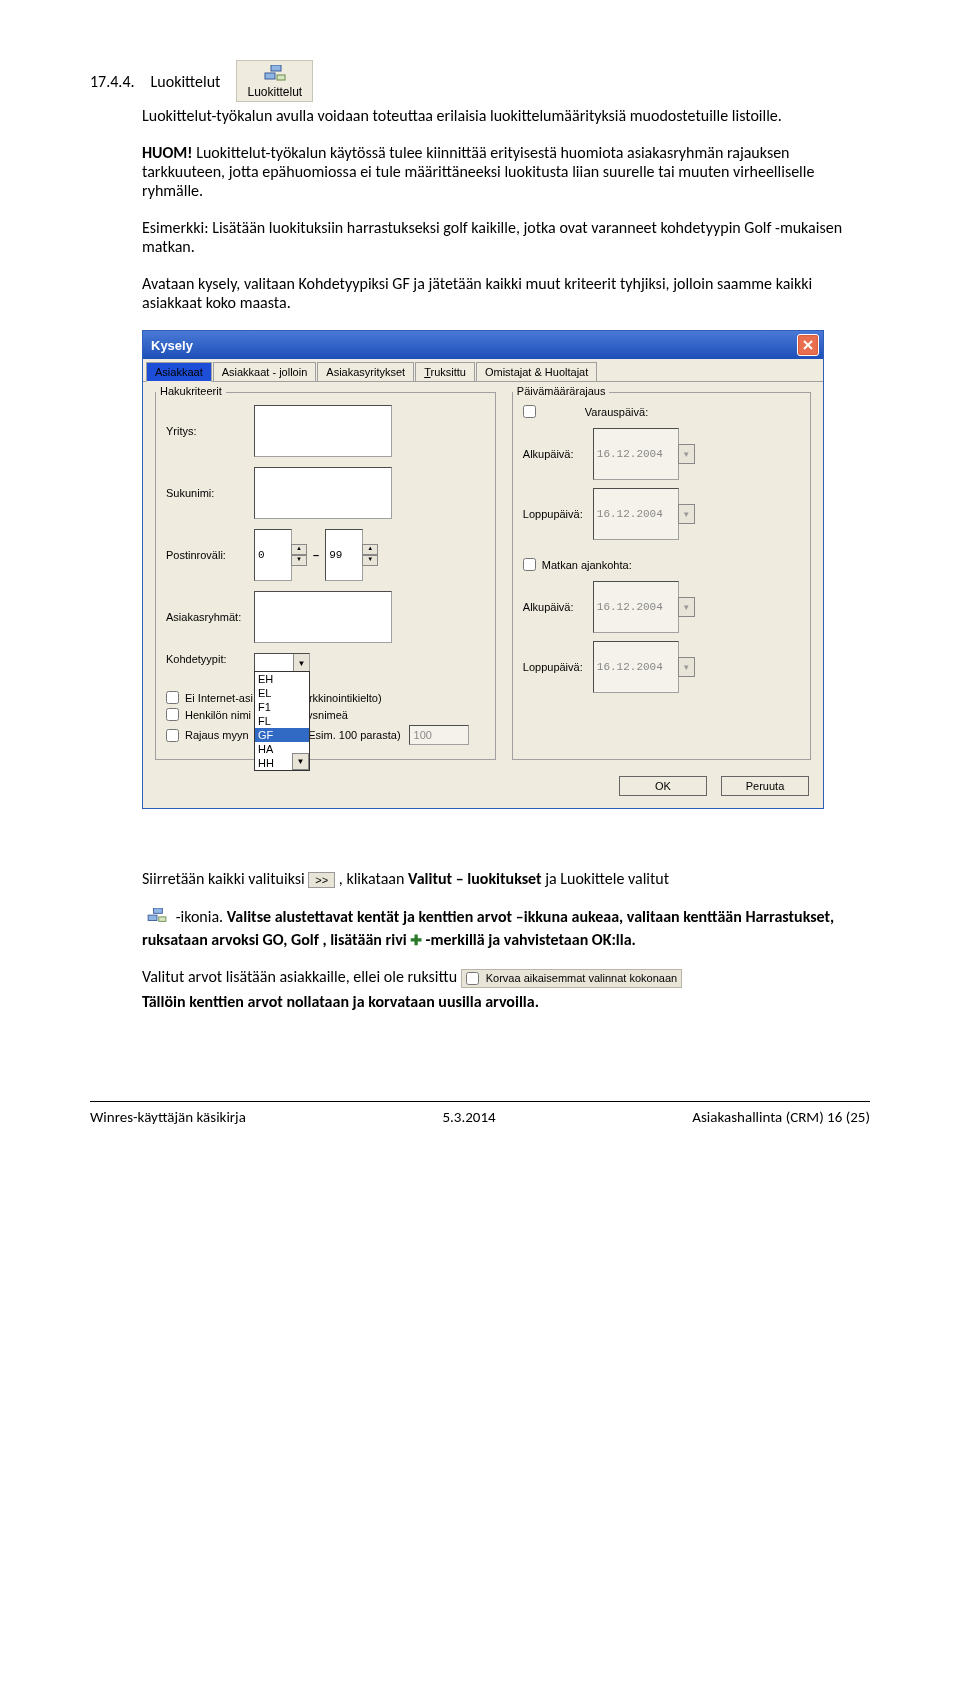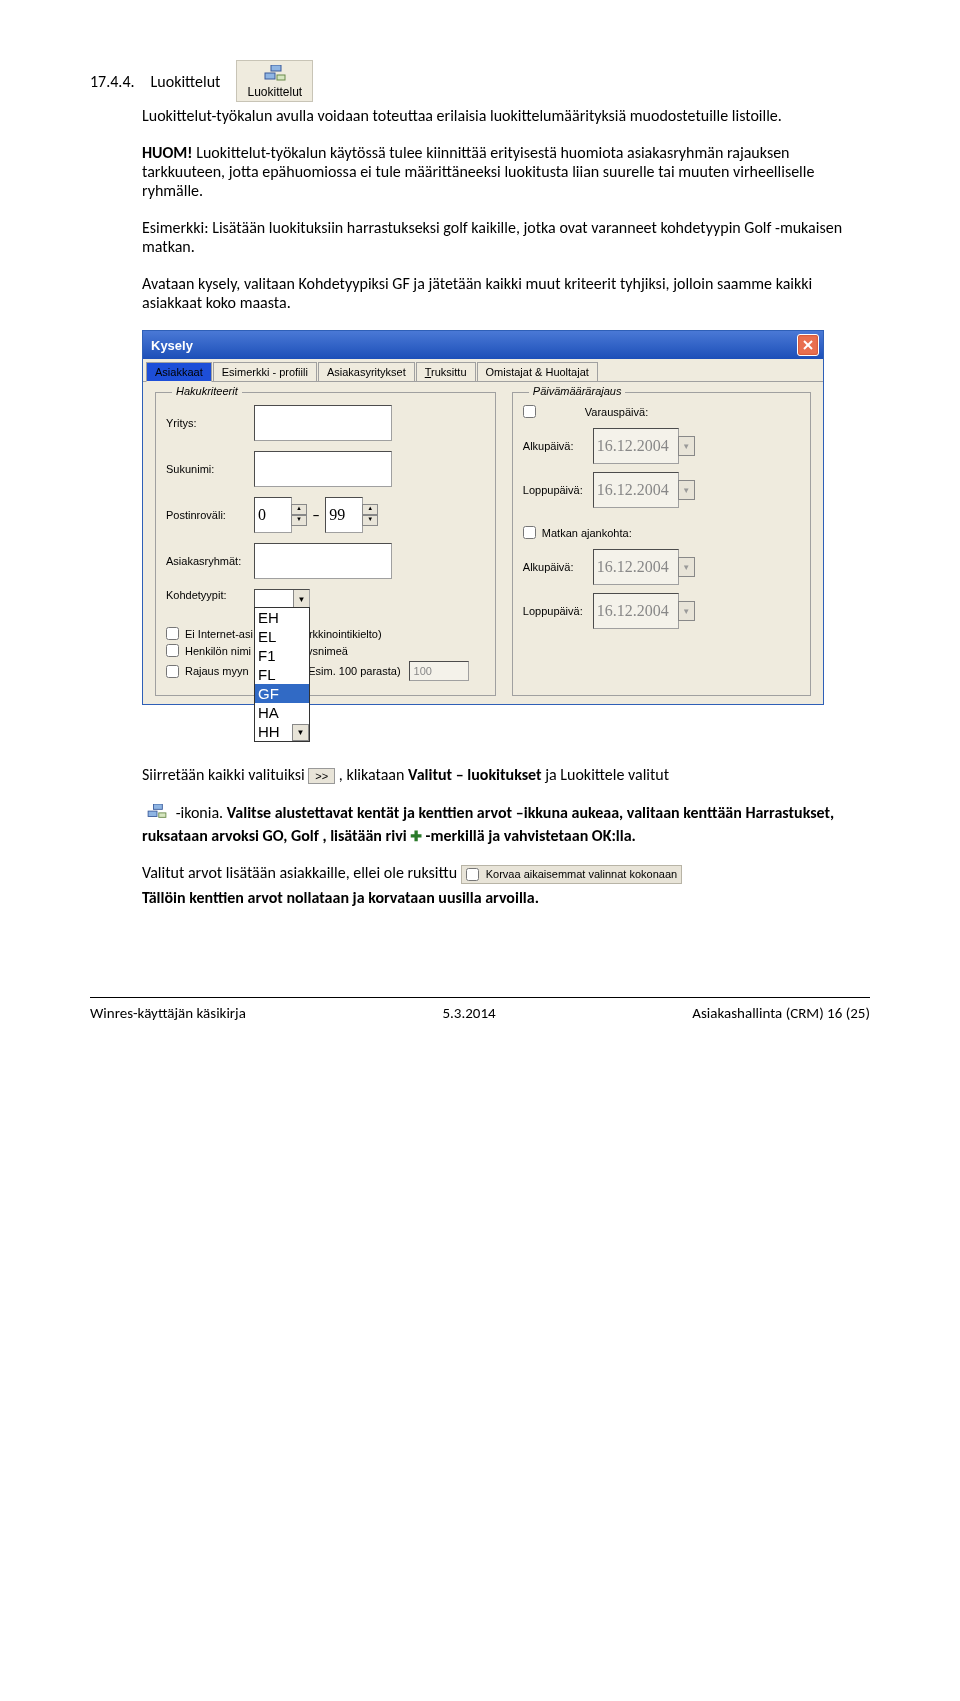--- a/index.html
+++ b/index.html
@@ -68,37 +68,36 @@
   .tab.active { background: #1d4ed8; border-bottom: 1px solid #EFEBDE; margin-bottom: -1px; font-weight: normal; }
   .tab .accel { text-decoration: underline; }
   .body-area { padding: 10px 12px 8px 12px; display: flex; gap: 16px; }
   .fieldset {
     border: 1px solid #a0a0a0;
     padding: 12px 10px 10px 10px;
     position: relative;
   }
   .fieldset-legend {
     position: absolute;
-    top: -8px; left: 16px;
+    top: -8px; left: 0;
     background: #EFEBDE;
     padding: 0 4px;
     font-size: 11px;
-    font-style: italic;
   }
   .left-fs { flex: 1.15; }
   .right-fs { flex: 1; }
   .form-row { display: flex; align-items: center; margin-bottom: 10px; }
   .form-row .lbl { width: 88px; flex: none; }
   .text-input {
     border: 1px inset #a0a0a0;
     background: #fff;
     height: 18px;
     width: 130px;
-    padding: 8px 3px;
-    font-family: Liberation Serif, serif; font-size: 16px;
+    padding: 16px 3px;
+    font-family: Liberation Mono, monospace; font-size: 11px;
   }
   .text-input.small { width: 30px; }
   .text-input.disabled { background: #f4f2ea; color: #888; }
   .spinner-btns { display: inline-flex; flex-direction: column; margin-left: -1px; }
   .spinner-btn {
     width: 14px; height: 9px;
     border: 1px solid #888; background: #e8e4d8;
     font-size: 6px; line-height: 7px; text-align: center;
   }
   .dash { padding: 0 6px; font-weight: bold; }
@@ -122,21 +121,21 @@
   .dropdown-head .arrow {
     width: 15px; background: #e8e4d8; border-left: 1px solid #888;
     display: flex; align-items: center; justify-content: center; font-size: 8px;
   }
   .dropdown-list {
     border: 1px solid #333; background: #fff;
     position: absolute;
     top: 18px; left: 0; width: 54px;
     z-index: 5;
   }
-  .dropdown-list .opt { padding: 1px 3px 1px 3px; font-size: 15px; }
+  .dropdown-list .opt { padding: 1px 3px 1px 3px; font-size: 11px; }
   .dropdown-list .opt.selected { background: #316ac5; color: #fff; }
   .dropdown-list .scroll-ind {
     position: absolute; right: 0; bottom: 0; width: 15px; height: 15px;
     background: #e8e4d8; border: 1px solid #888;
     display: flex; align-items: center; justify-content: center; font-size: 8px;
   }
   .date-row { display: flex; align-items: center; margin-bottom: 8px; }
   .date-row .lbl { width: 70px; flex: none; }
   .date-row .text-input { width: 78px; }
   .drop-arrow {
@@ -236,21 +235,21 @@
     <span class="close-btn">
       <svg width="10" height="10" viewBox="0 0 10 10">
         <line x1="1" y1="1" x2="9" y2="9" stroke="#fff" stroke-width="2"></line>
         <line x1="9" y1="1" x2="1" y2="9" stroke="#fff" stroke-width="2"></line>
       </svg>
     </span>
   </div>
 
   <div class="tabs">
     <div class="tab active">Asiakkaat</div>
-    <div class="tab">Esimerkki - profiili</div>
+    <div class="tab">Asiakkaat - jolloin</div>
     <div class="tab">Asiakasyritykset</div>
     <div class="tab"><span class="accel">T</span><span>ruksittu</span></div>
     <div class="tab">Omistajat &amp; Huoltajat</div>
   </div>
 
   <div class="body-area">
 
     <div class="fieldset left-fs">
       <span class="fieldset-legend">Hakukriteerit</span>
 
@@ -351,20 +350,24 @@
         <span class="drop-arrow">▼</span>
       </div>
       <div class="date-row">
         <span class="lbl">Loppupäivä:</span>
         <input class="text-input disabled" disabled="" value="16.12.2004" style="">
         <span class="drop-arrow">▼</span>
       </div>
     </div>
   </div>
 
+  <div class="buttons-row">
+    <div class="btn">OK</div>
+    <div class="btn">Peruuta</div>
+  </div>
 </div>
 
 <div class="spacer-60"></div>
 
 <p class="para indented">
   <span>Siirretään kaikki valituiksi </span>
   <span class="inline-icon">&gt;&gt;</span>
   <span>, klikataan </span>
   <span class="bold">Valitut – luokitukset</span>
   <span> ja Luokittele valitut</span>

